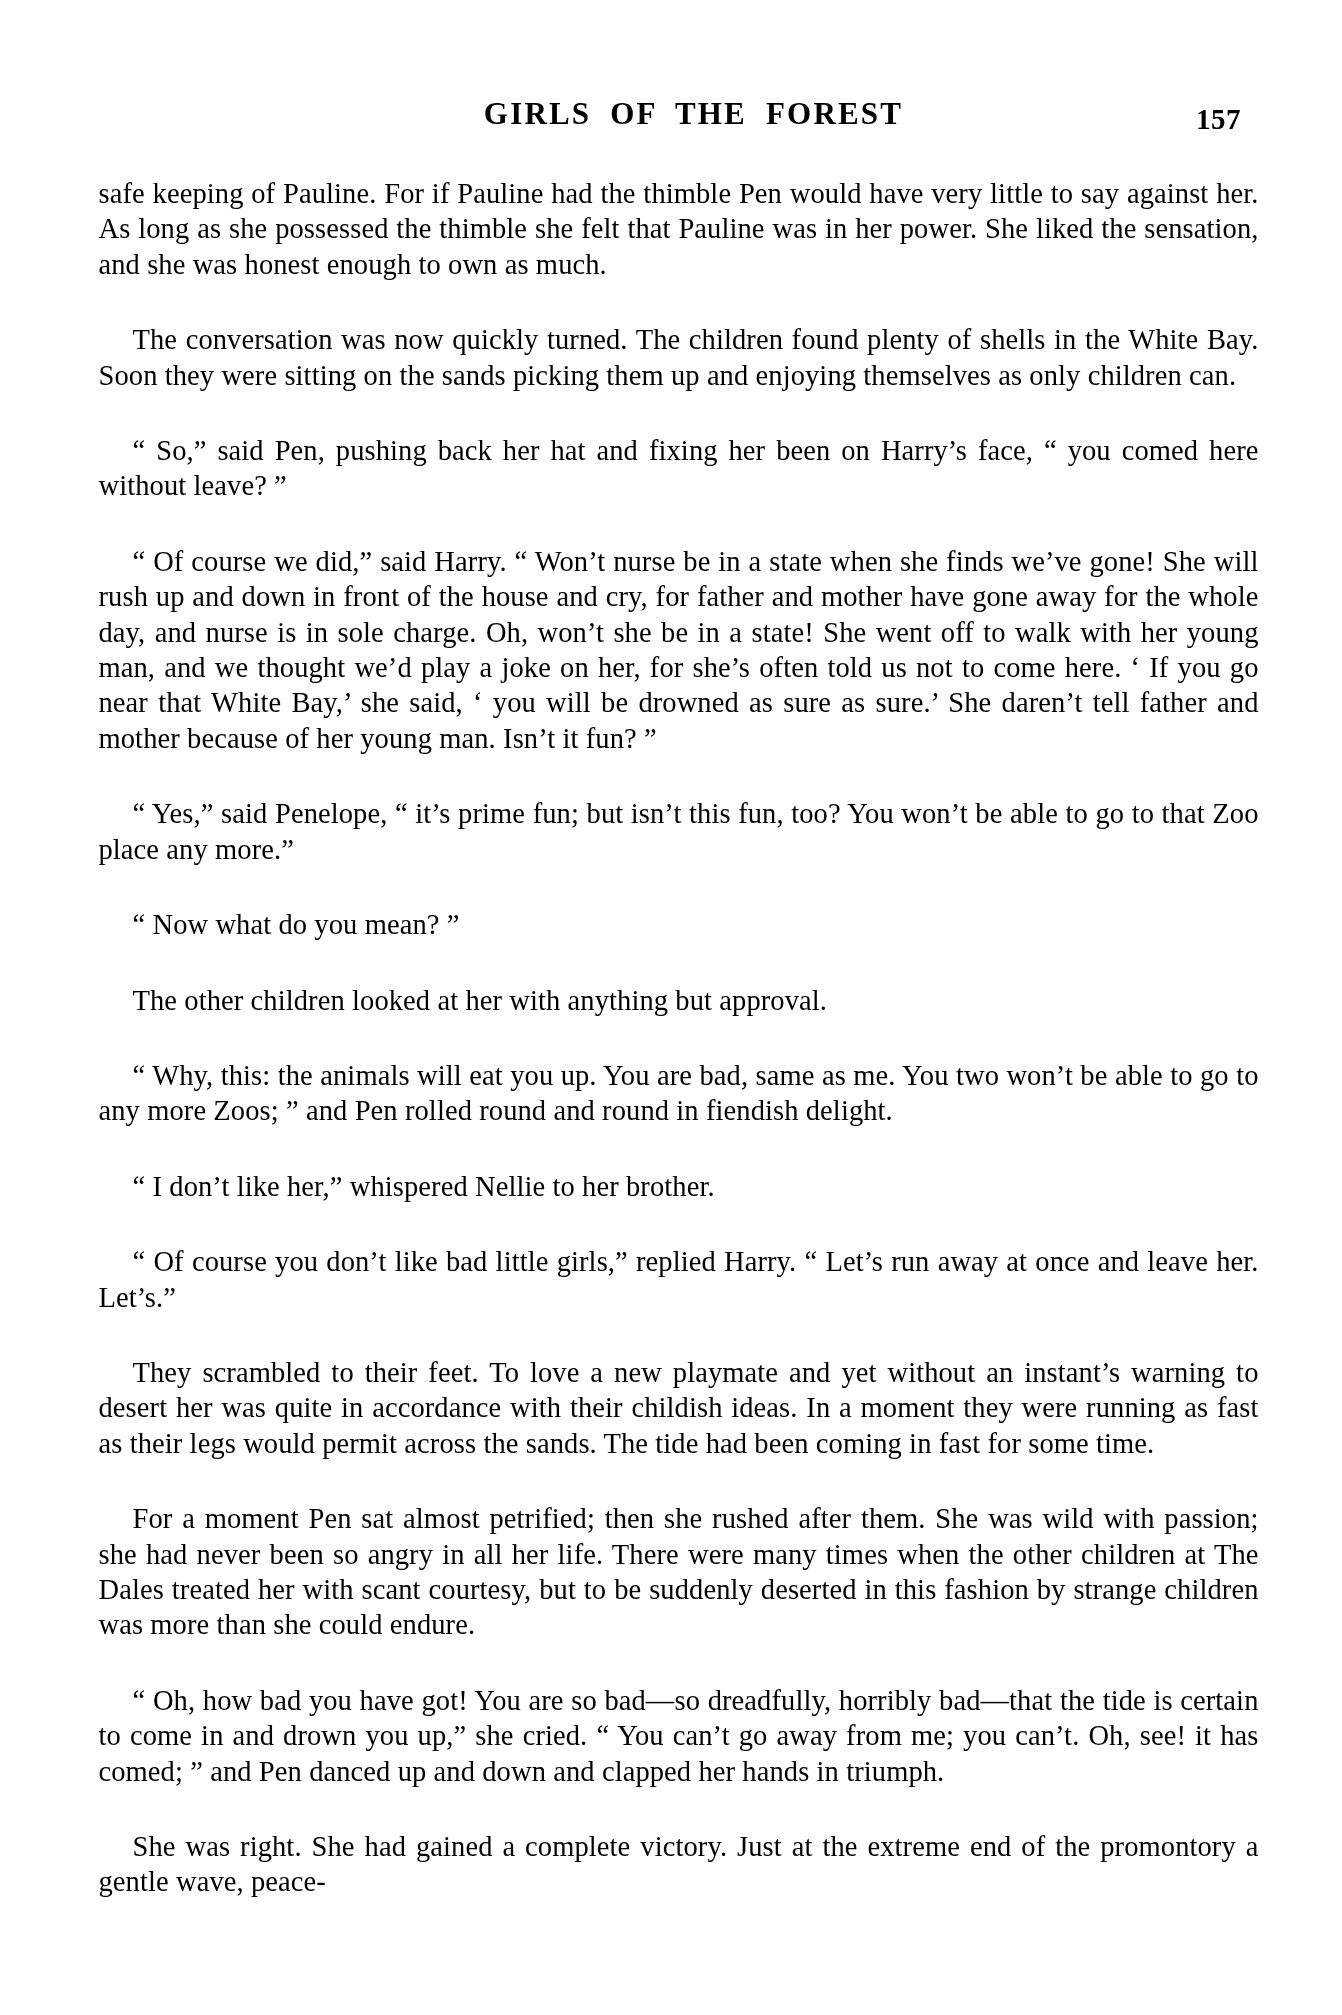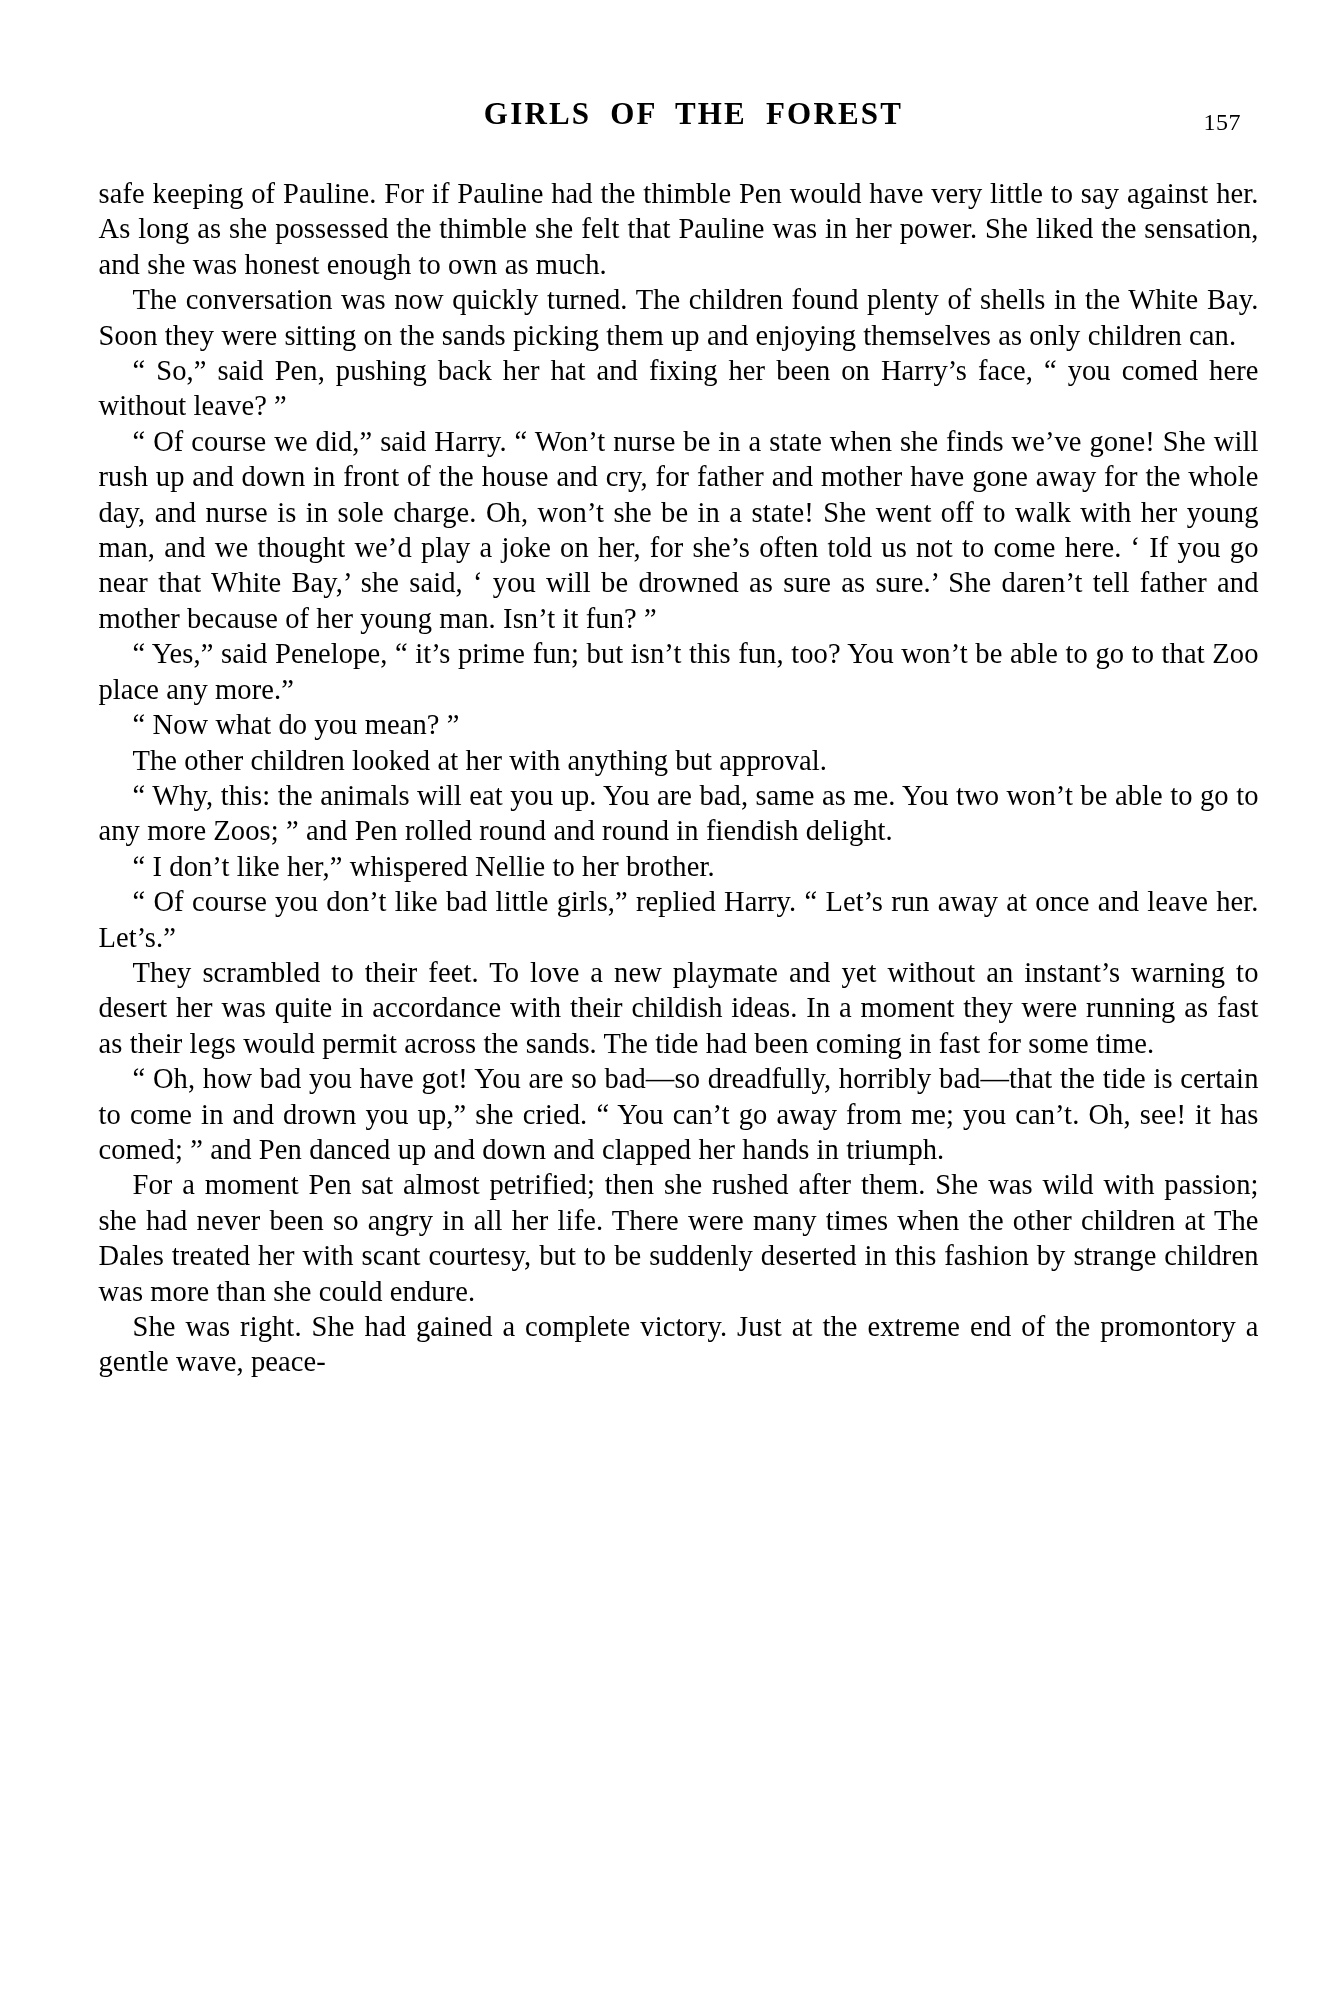--- a/index.html
+++ b/index.html
@@ -33,22 +33,22 @@
     font-weight: bold;
     letter-spacing: 2.2px;
     word-spacing: 9px;
     text-align: center;
     margin-left: 30px;
   }
   .folio {
     position: absolute;
     right: 46px;
     bottom: 0;
-    font-size: 24px;
-    font-weight: normal;
+    font-size: 29px;
+    font-weight: bold;
     letter-spacing: 0.5px;
   }
   .body-text {
     width: 1160px;
     margin: 0 auto;
     font-size: 28.5px;
     line-height: 35.4px;
     text-align: justify;
     text-justify: inter-word;
     letter-spacing: 0.1px;
@@ -56,20 +56,21 @@
   .body-text p {
     margin: 0;
     text-indent: 0;
   }
   .body-text p.indent {
     text-indent: 34px;
   }
   
   .body-text p {
     text-align-last: left;
+    margin-top: 40px;
   }
 </style>
 </head>
 <body>
 
 <div class="page">
 
   <div class="header">
     <div class="running-head">GIRLS OF THE FOREST</div>
     <div class="folio">157</div>
@@ -80,18 +81,18 @@
       <p class="indent">The conversation was now quickly turned. The children found plenty of shells in the White Bay. Soon they were sitting on the sands picking them up and enjoying themselves as only children can.</p>
       <p class="indent">“ So,” said Pen, pushing back her hat and fixing her been on Harry’s face, “ you comed here without leave? ”</p>
       <p class="indent">“ Of course we did,” said Harry. “ Won’t nurse be in a state when she finds we’ve gone! She will rush up and down in front of the house and cry, for father and mother have gone away for the whole day, and nurse is in sole charge. Oh, won’t she be in a state! She went off to walk with her young man, and we thought we’d play a joke on her, for she’s often told us not to come here. ‘ If you go near that White Bay,’ she said, ‘ you will be drowned as sure as sure.’ She daren’t tell father and mother because of her young man. Isn’t it fun? ”</p>
       <p class="indent">“ Yes,” said Penelope, “ it’s prime fun; but isn’t this fun, too? You won’t be able to go to that Zoo place any more.”</p>
       <p class="indent">“ Now what do you mean? ”</p>
       <p class="indent">The other children looked at her with anything but approval.</p>
       <p class="indent">“ Why, this: the animals will eat you up. You are bad, same as me. You two won’t be able to go to any more Zoos; ” and Pen rolled round and round in fiendish delight.</p>
       <p class="indent">“ I don’t like her,” whispered Nellie to her brother.</p>
       <p class="indent">“ Of course you don’t like bad little girls,” replied Harry. “ Let’s run away at once and leave her. Let’s.”</p>
       <p class="indent">They scrambled to their feet. To love a new playmate and yet without an instant’s warning to desert her was quite in accordance with their childish ideas. In a moment they were running as fast as their legs would permit across the sands. The tide had been coming in fast for some time.</p>
+      <p class="indent">For a moment Pen sat almost petrified; then she rushed after them. She was wild with passion; she had never been so angry in all her life. There were many times when the other children at The Dales treated her with scant courtesy, but to be suddenly deserted in this fashion by strange children was more than she could endure.</p>
       <p class="indent">“ Oh, how bad you have got! You are so bad—so dreadfully, horribly bad—that the tide is certain to come in and drown you up,” she cried. “ You can’t go away from me; you can’t. Oh, see! it has comed; ” and Pen danced up and down and clapped her hands in triumph.</p>
-      <p class="indent">For a moment Pen sat almost petrified; then she rushed after them. She was wild with passion; she had never been so angry in all her life. There were many times when the other children at The Dales treated her with scant courtesy, but to be suddenly deserted in this fashion by strange children was more than she could endure.</p>
       <p class="indent">She was right. She had gained a complete victory. Just at the extreme end of the promontory a gentle wave, peace-</p>
     </div>
 
 </div>
 
 </body></html>

